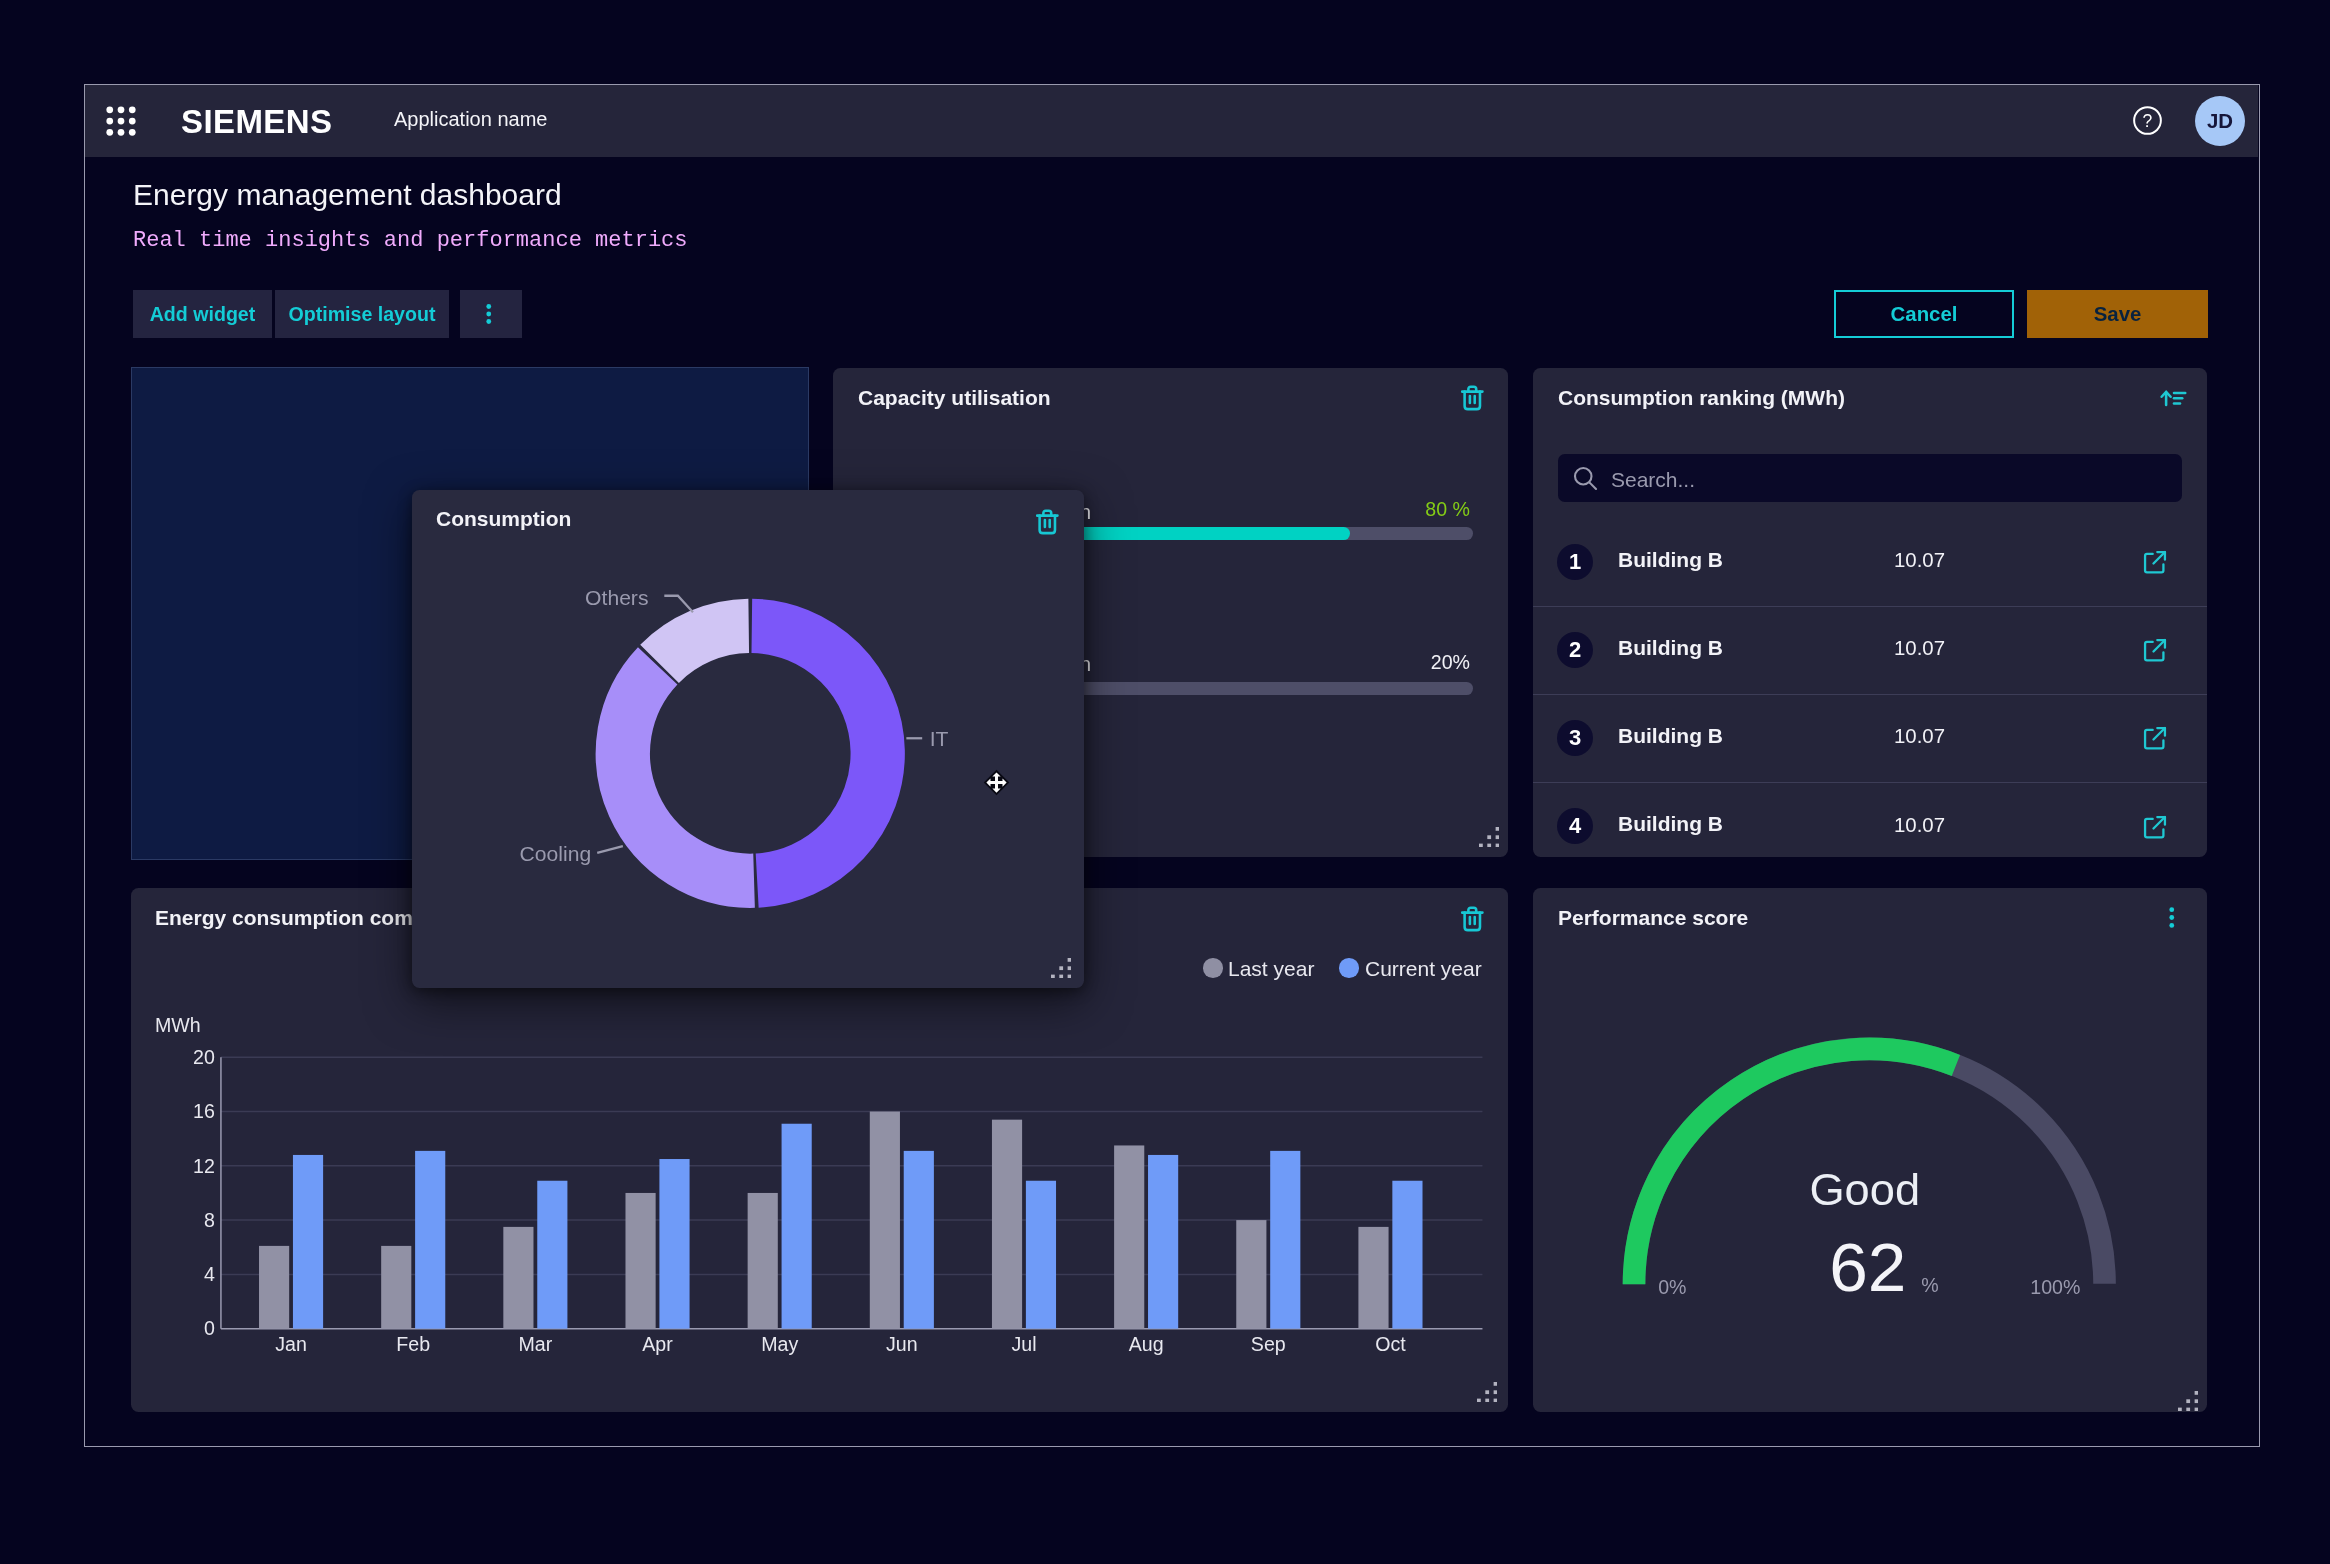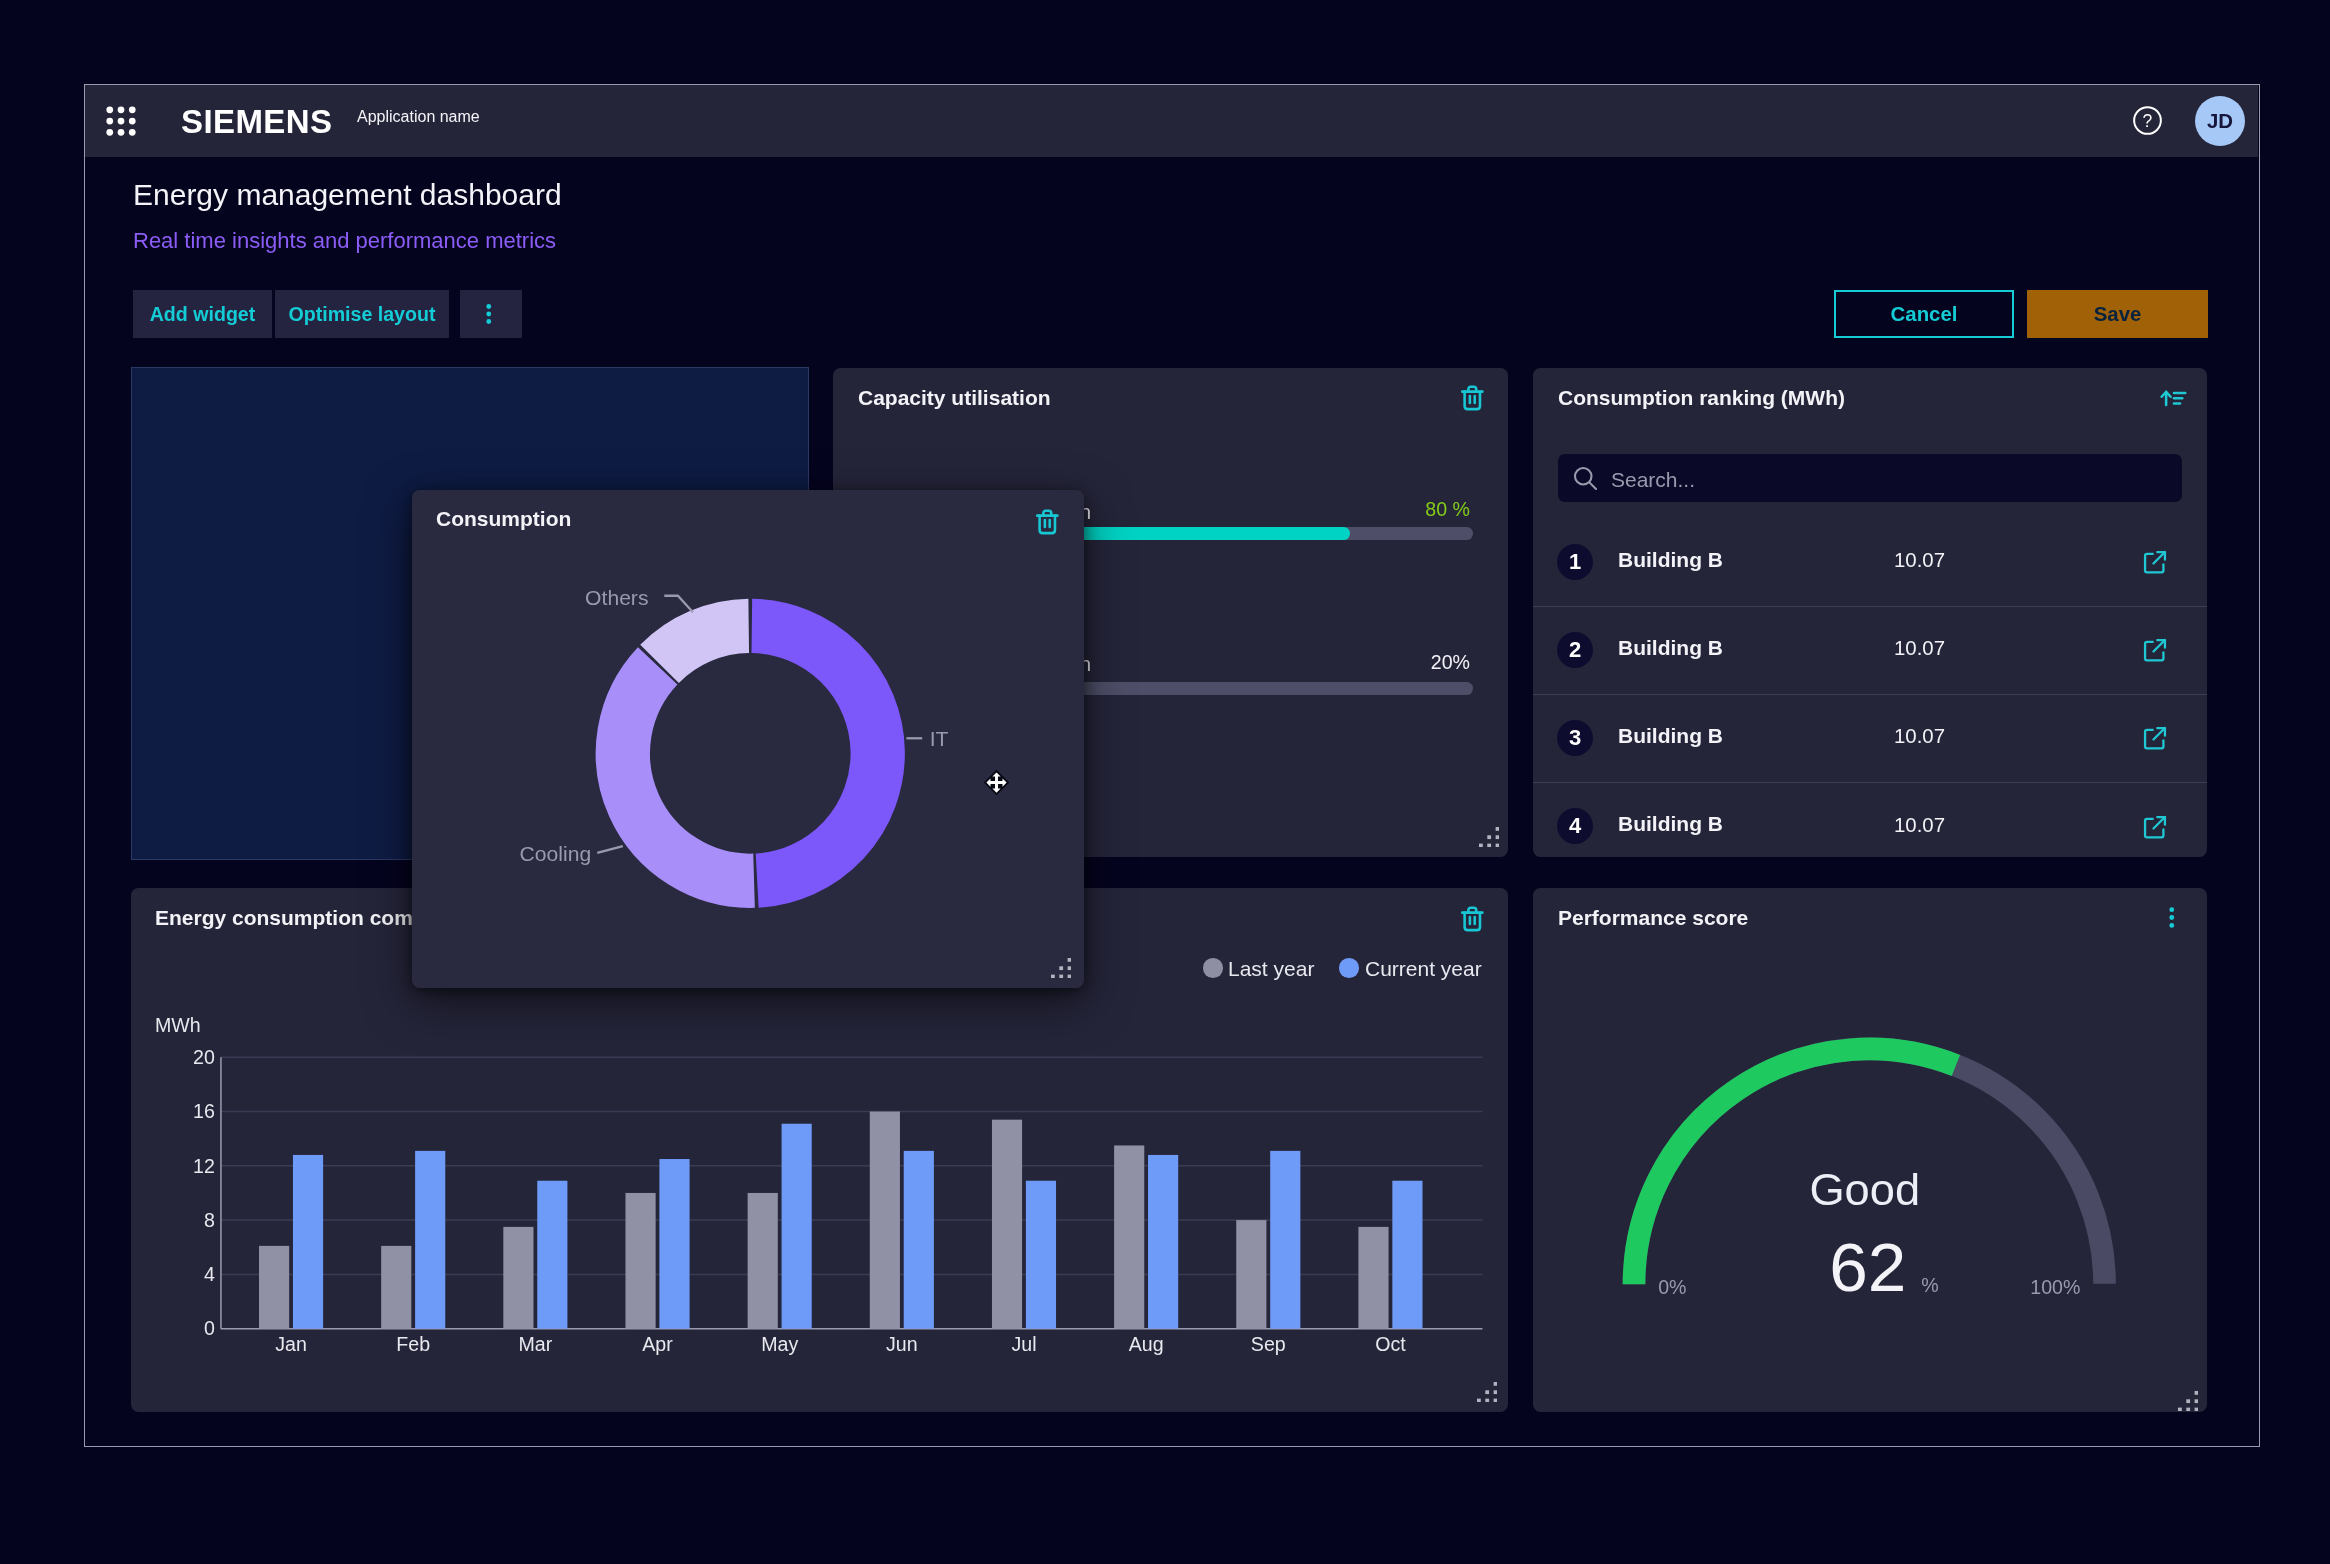--- a/index.html
+++ b/index.html
@@ -19,29 +19,29 @@
       <circle cx="35" cy="5" r="4.5"></circle>
     <circle cx="5" cy="20" r="4.5"></circle>
       <circle cx="20" cy="20" r="4.5"></circle>
       <circle cx="35" cy="20" r="4.5"></circle>
     <circle cx="5" cy="35" r="4.5"></circle>
       <circle cx="20" cy="35" r="4.5"></circle>
       <circle cx="35" cy="35" r="4.5"></circle>
   </g>
 </svg>
 <div class="abs" style="left:181px;top:103px;font-size:33px;font-weight:bold;letter-spacing:0.4px;color:#fff;">SIEMENS</div>
-<div class="abs" style="left:357px;top:108px;font-size:16px;color:#f4f4f8;">Application name</div>
+<div class="abs" style="left:394px;top:108px;font-size:20px;color:#f4f4f8;">Application name</div>
 <svg class="abs" style="left:2133px;top:106px" width="29" height="29" fill="none" stroke="#fff" stroke-width="2.6" viewBox="0 0 38 38">
   <circle cx="19" cy="19" r="17.5"></circle>
   <text x="19" y="27" text-anchor="middle" font-size="23" fill="#fff" stroke="none" font-family="Liberation Sans">?</text>
 </svg>
 <div class="abs" style="left:2195px;top:96px;width:50px;height:50px;border-radius:50%;background:#a6c8f7;color:#16163a;font-size:20.4px;font-weight:bold;display:flex;align-items:center;justify-content:center;">JD</div>
 
 <div class="abs" style="left:133px;top:178px;font-size:30px;color:#f4f4f8;">Energy management dashboard</div>
-<div class="abs" style="left:133px;top:228px;font-size:22px;color:#8b5cf6;">Real time insights and performance metrics</div>
+<div class="abs" style="left:133px;top:228px;font-size:22px;color:#f0abfc;font-family:Liberation Mono, monospace;">Real time insights and performance metrics</div>
 
 <div class="abs" style="left:133px;top:290px;width:139px;height:48px;background:#242440;color:#14ccd6;font-size:19.6px;font-weight:bold;display:flex;align-items:center;justify-content:center;">Add widget</div>
 <div class="abs" style="left:275px;top:290px;width:174px;height:48px;background:#242440;color:#14ccd6;font-size:19.6px;font-weight:bold;display:flex;align-items:center;justify-content:center;">Optimise layout</div>
 <div class="abs" style="left:460px;top:290px;width:62px;height:48px;background:#242440;"></div>
 <svg class="abs" style="left:485px;top:302px" width="7.5" height="24" viewBox="0 0 10 32">
   <circle cx="5" cy="6" r="3.2" fill="#14ccd6"></circle>
     <circle cx="5" cy="16" r="3.2" fill="#14ccd6"></circle>
     <circle cx="5" cy="26" r="3.2" fill="#14ccd6"></circle>
 </svg>
 <div class="abs" style="left:1834px;top:290px;width:180px;height:48px;border:2.3px solid #14ccd6;color:#14ccd6;font-size:20.4px;font-weight:bold;display:flex;align-items:center;justify-content:center;">Cancel</div>

